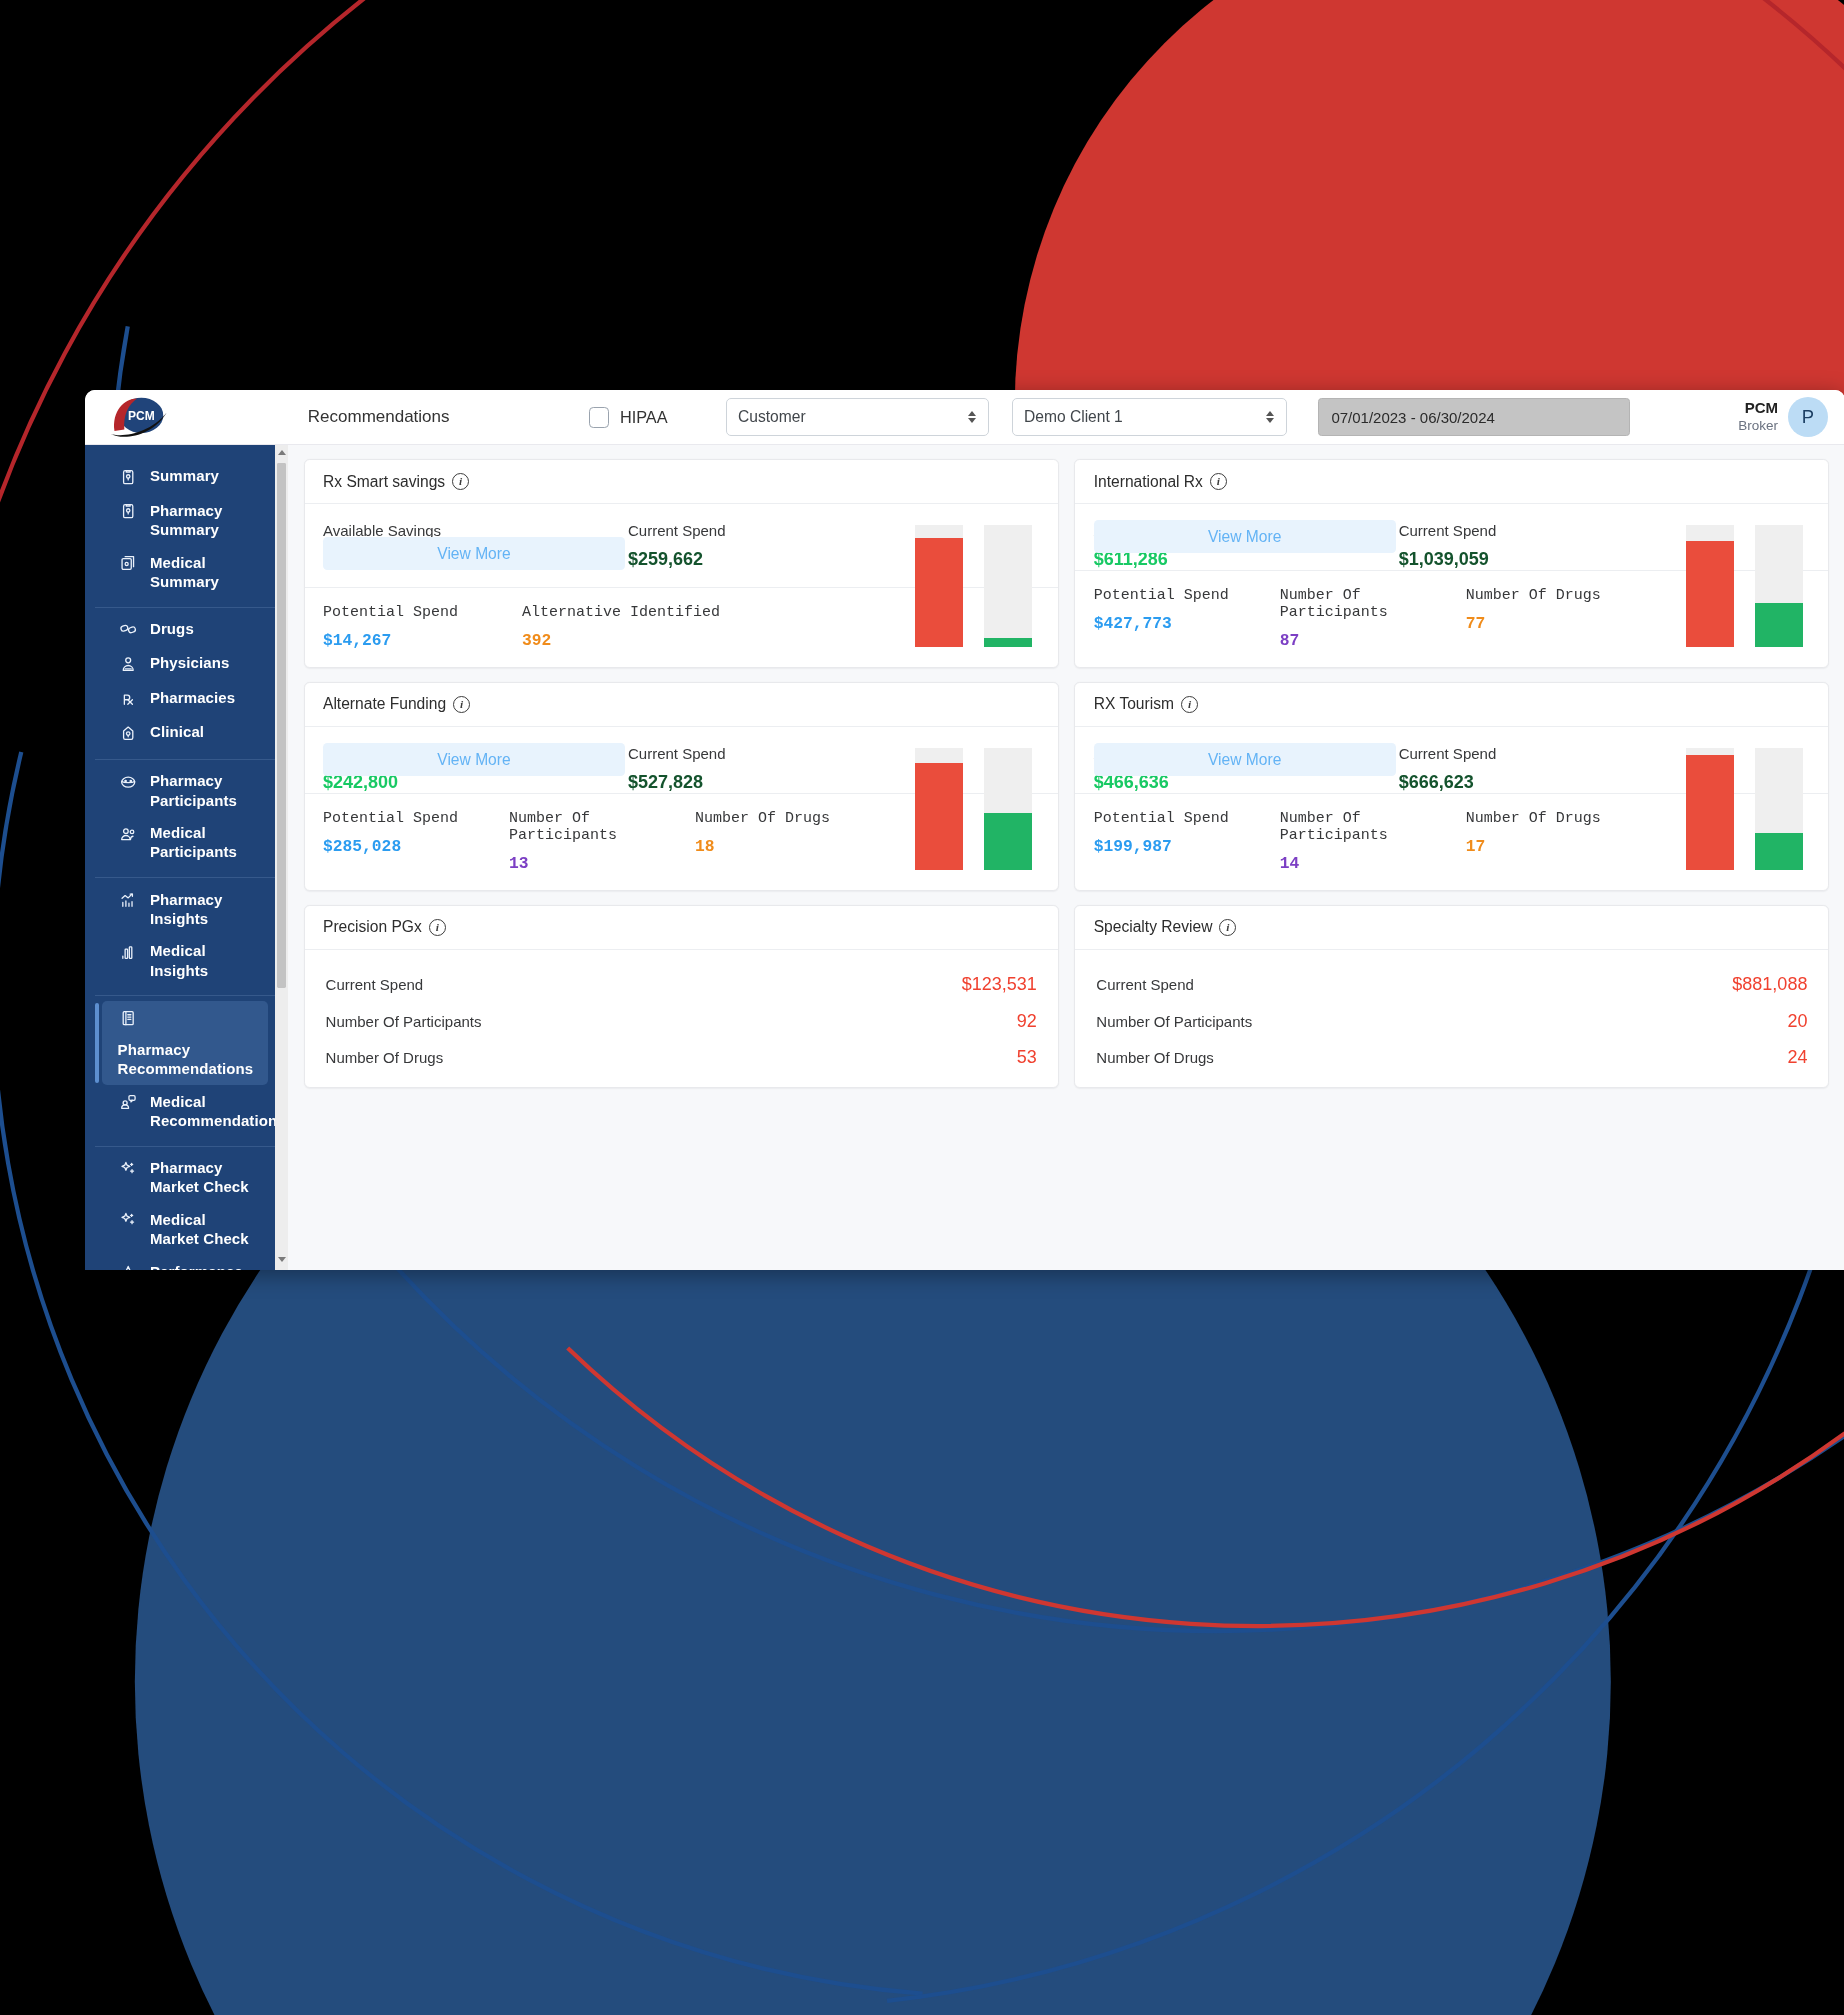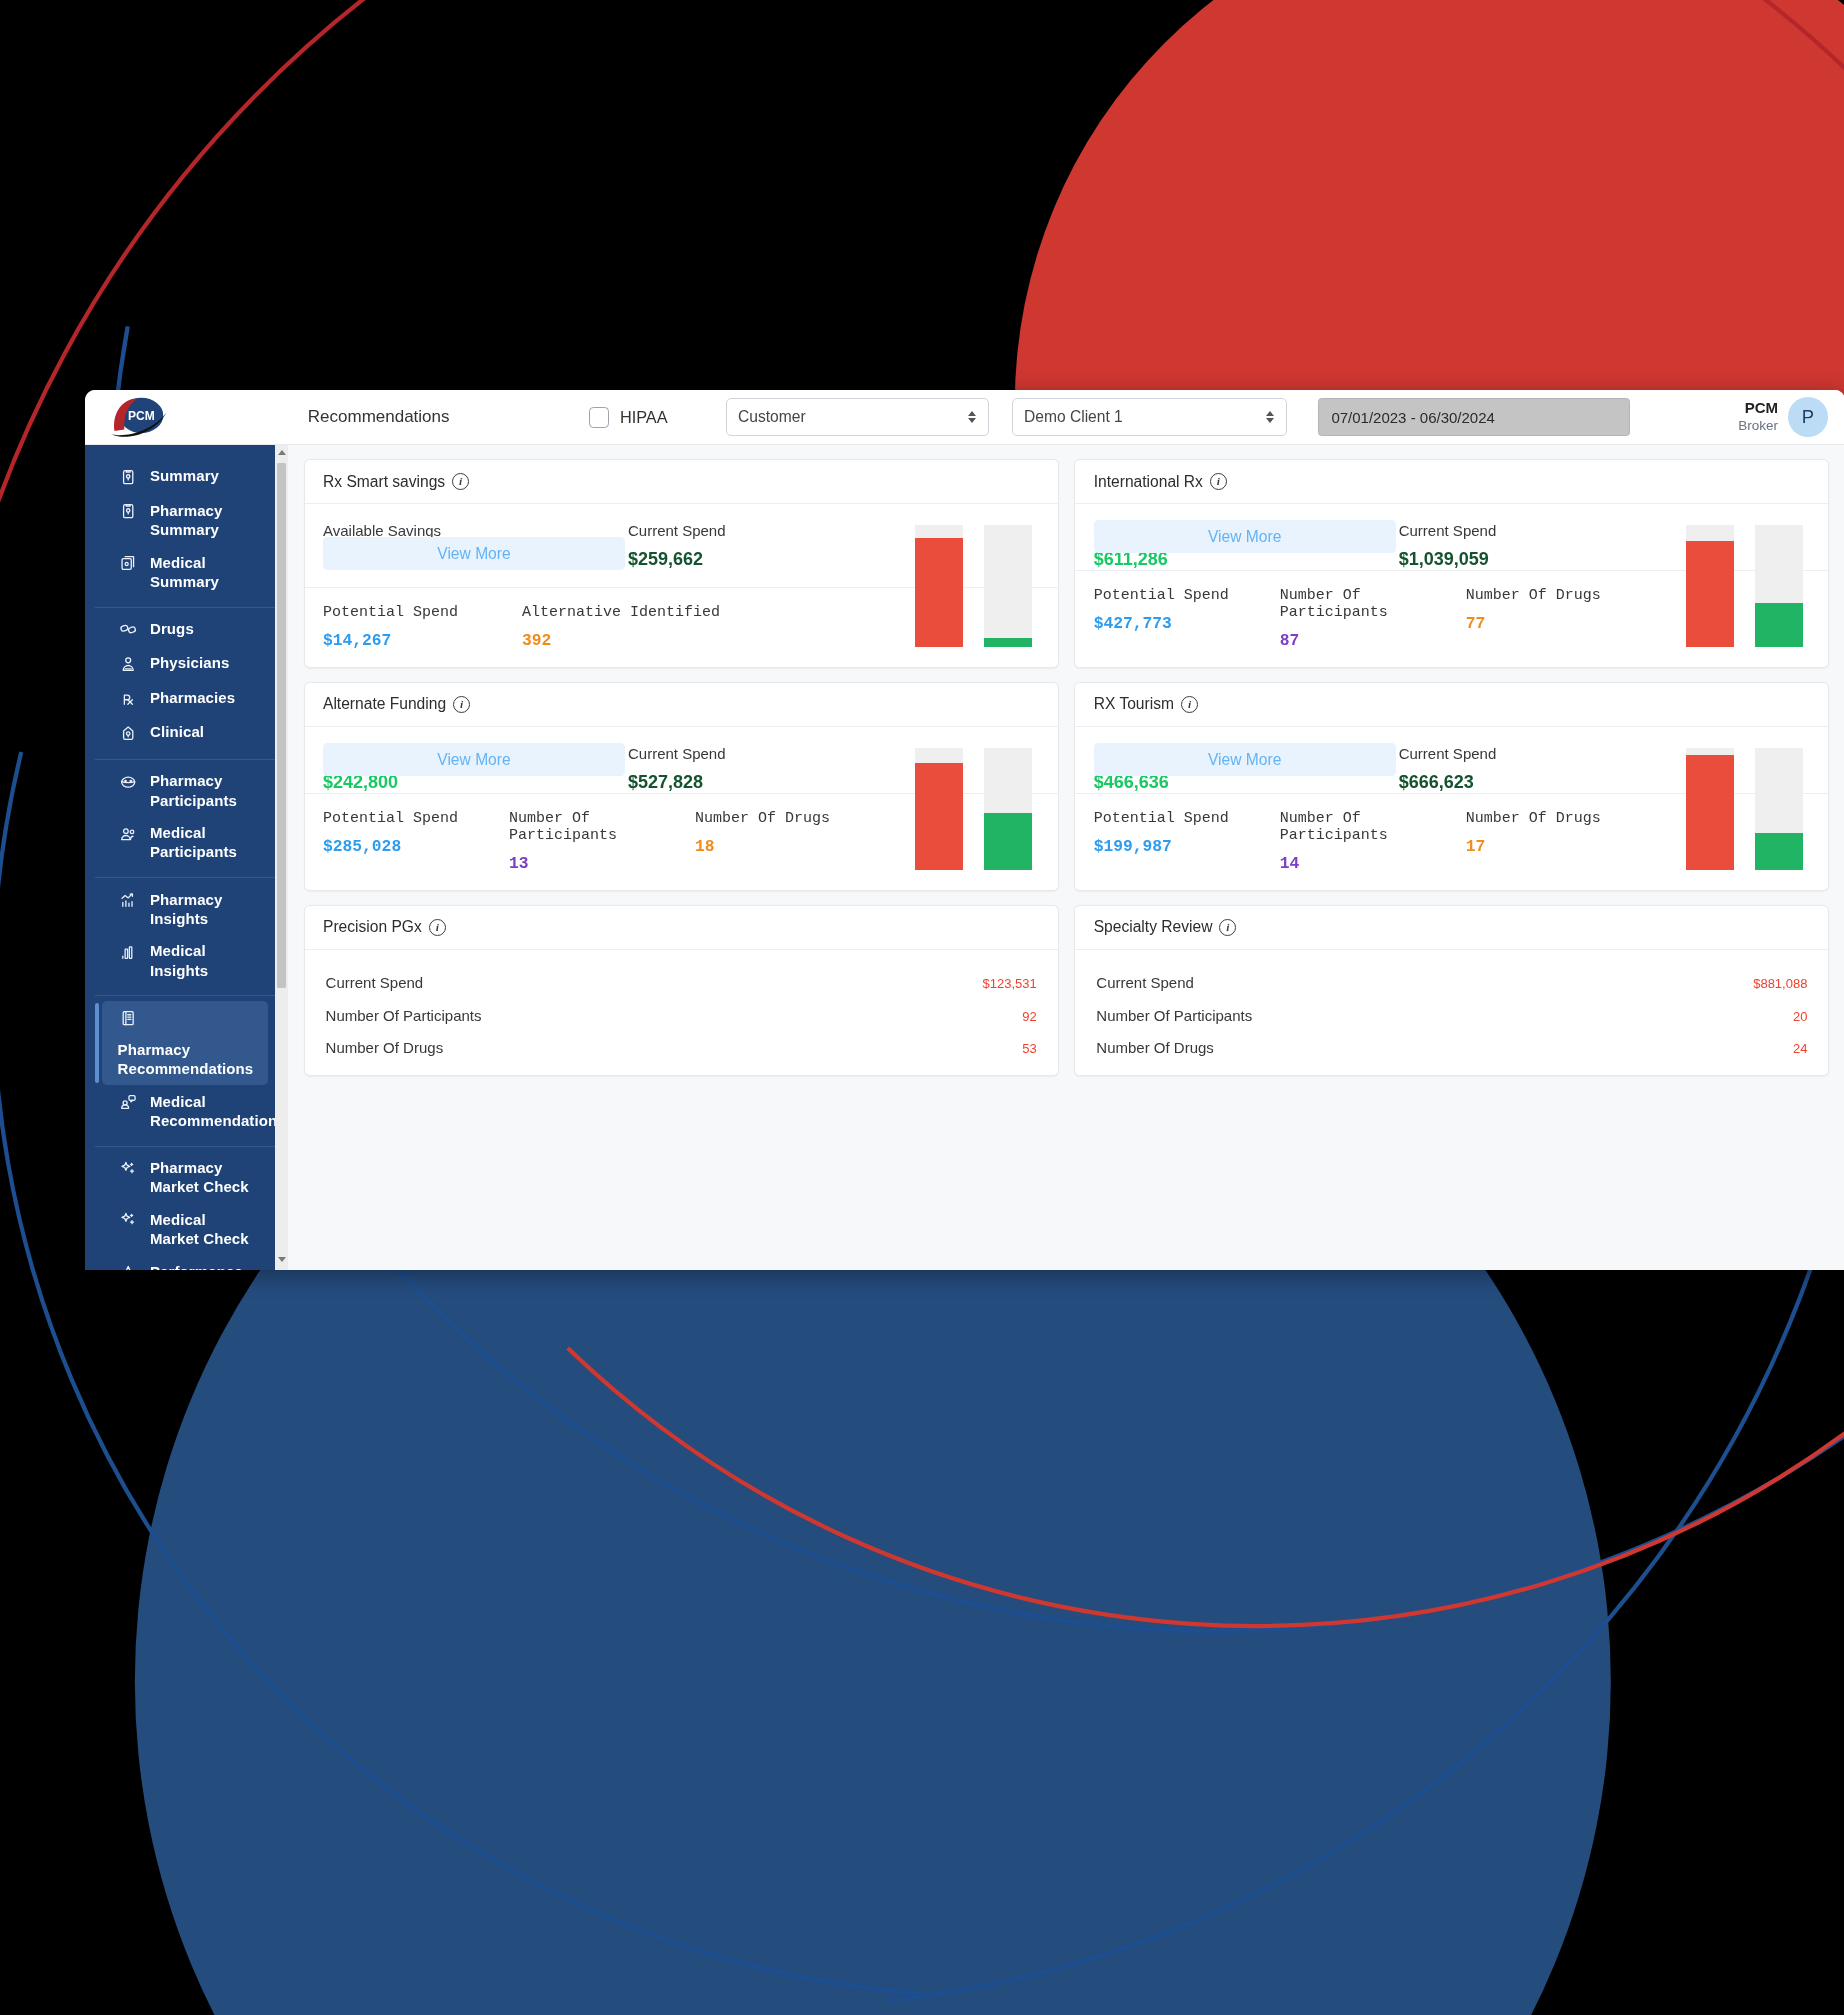--- a/index.html
+++ b/index.html
@@ -158,21 +158,21 @@
     padding: 15.6px 18.4px 17px 18.4px; display: flex; font-family: Liberation Mono, monospace;
   }
   .foot-item { }
   .foot-label { font-size: 15px; color: #37383a; margin-bottom: 10px; }
   .foot-val { font-size: 16.3px; font-weight: 700; }
 
   
   .simple-body { padding: 24px 21px 18.4px 21px; display: flex; flex-direction: column; gap: 15.6px; }
   .srow { display: flex; justify-content: space-between; align-items: baseline; }
   .srow .k { font-size: 15px; color: #37383a; }
-  .srow .v { font-size: 13px; color: #f0412f; }
+  .srow .v { font-size: 18px; color: #f0412f; }
 </style>
 </head>
 <body>
 
 <svg id="bg-decor" viewBox="0 0 2600 2840" preserveAspectRatio="none">
   <rect x="0" y="0" width="2600" height="2840" fill="#000000"></rect>
   <circle cx="2150" cy="570" r="720" fill="#cf3731"></circle>
   <circle cx="1230" cy="2370" r="1040" fill="#244c7d"></circle>
   <path d="M -60 900 A 1600 1600 0 0 1 2700 200" fill="none" stroke="#b5262b" stroke-width="6"></path>
   <path d="M 2660 1980 A 1560 1560 0 0 1 180 460" fill="none" stroke="#1d4e8f" stroke-width="6"></path>

